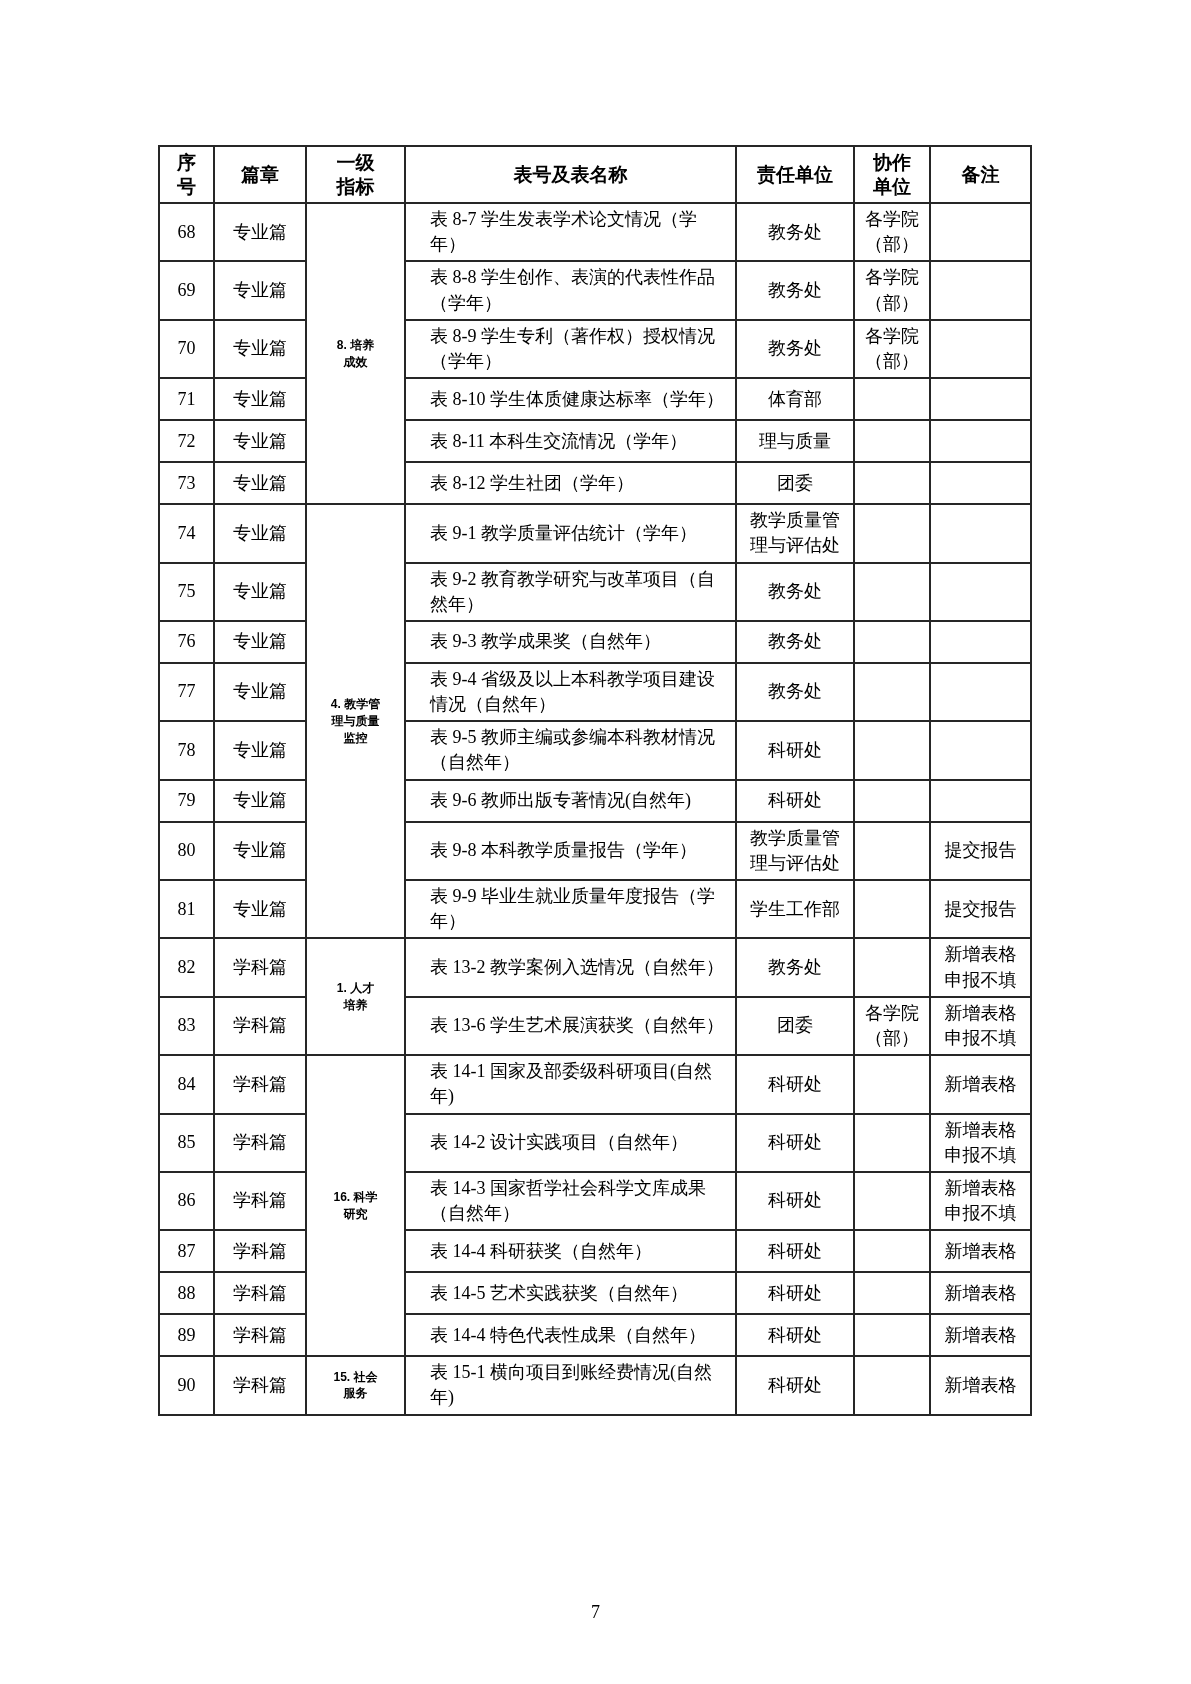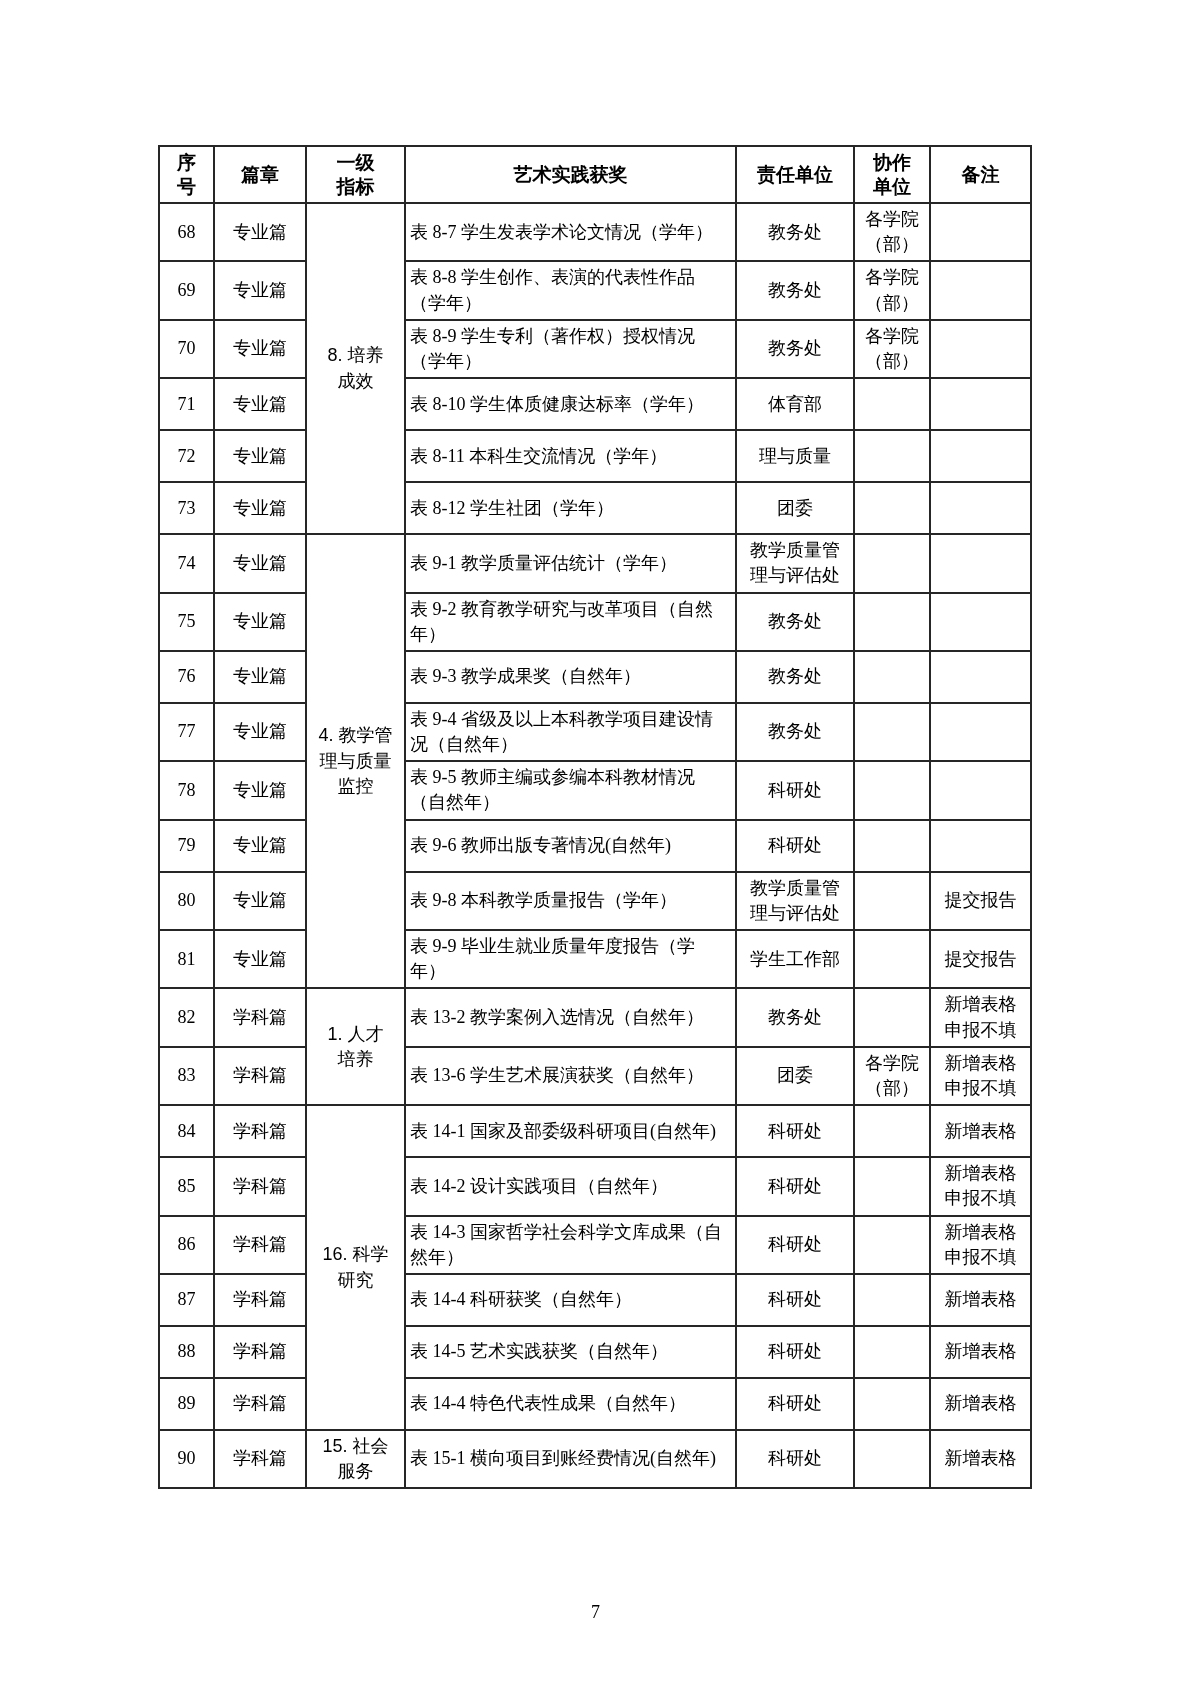--- a/index.html
+++ b/index.html
@@ -31,31 +31,31 @@
     padding: 3px 6px;
     white-space: pre-line;
     overflow: hidden;
   }
   .doc-table th {
     font-family: "Liberation Sans", sans-serif;
     font-weight: bold;
     font-size: 19px;
     line-height: 1.25;
   }
-  .doc-table tr { height: 52px; }
+  .doc-table tr { height: 42px; }
   .doc-table tr.hdr-row { height: 57px; }
   td.c-name {
     text-align: left;
-    padding-left: 4px;
+    padding-left: 24px;
     padding-right: 8px;
   }
   td.c-ind {
     font-family: "Liberation Sans", sans-serif;
-    font-weight: normal;
-    font-size: 18px;
+    font-weight: bold;
+    font-size: 12px;
   }
   .page-number {
     position: absolute;
     left: 0;
     top: 1602px;
     width: 1191px;
     text-align: center;
     font-size: 18px;
   }
 </style>
@@ -74,21 +74,21 @@
         <col style="width:76px">
         <col style="width:101px">
     </colgroup>
     <thead>
       <tr class="hdr-row">
         <th>序
 号</th>
         <th>篇章</th>
         <th>一级
 指标</th>
-        <th>艺术实践获奖</th>
+        <th>表号及表名称</th>
         <th>责任单位</th>
         <th>协作
 单位</th>
         <th>备注</th>
       </tr>
     </thead>
     <tbody>
       <tr>
         <td>68</td>
         <td>专业篇</td>

